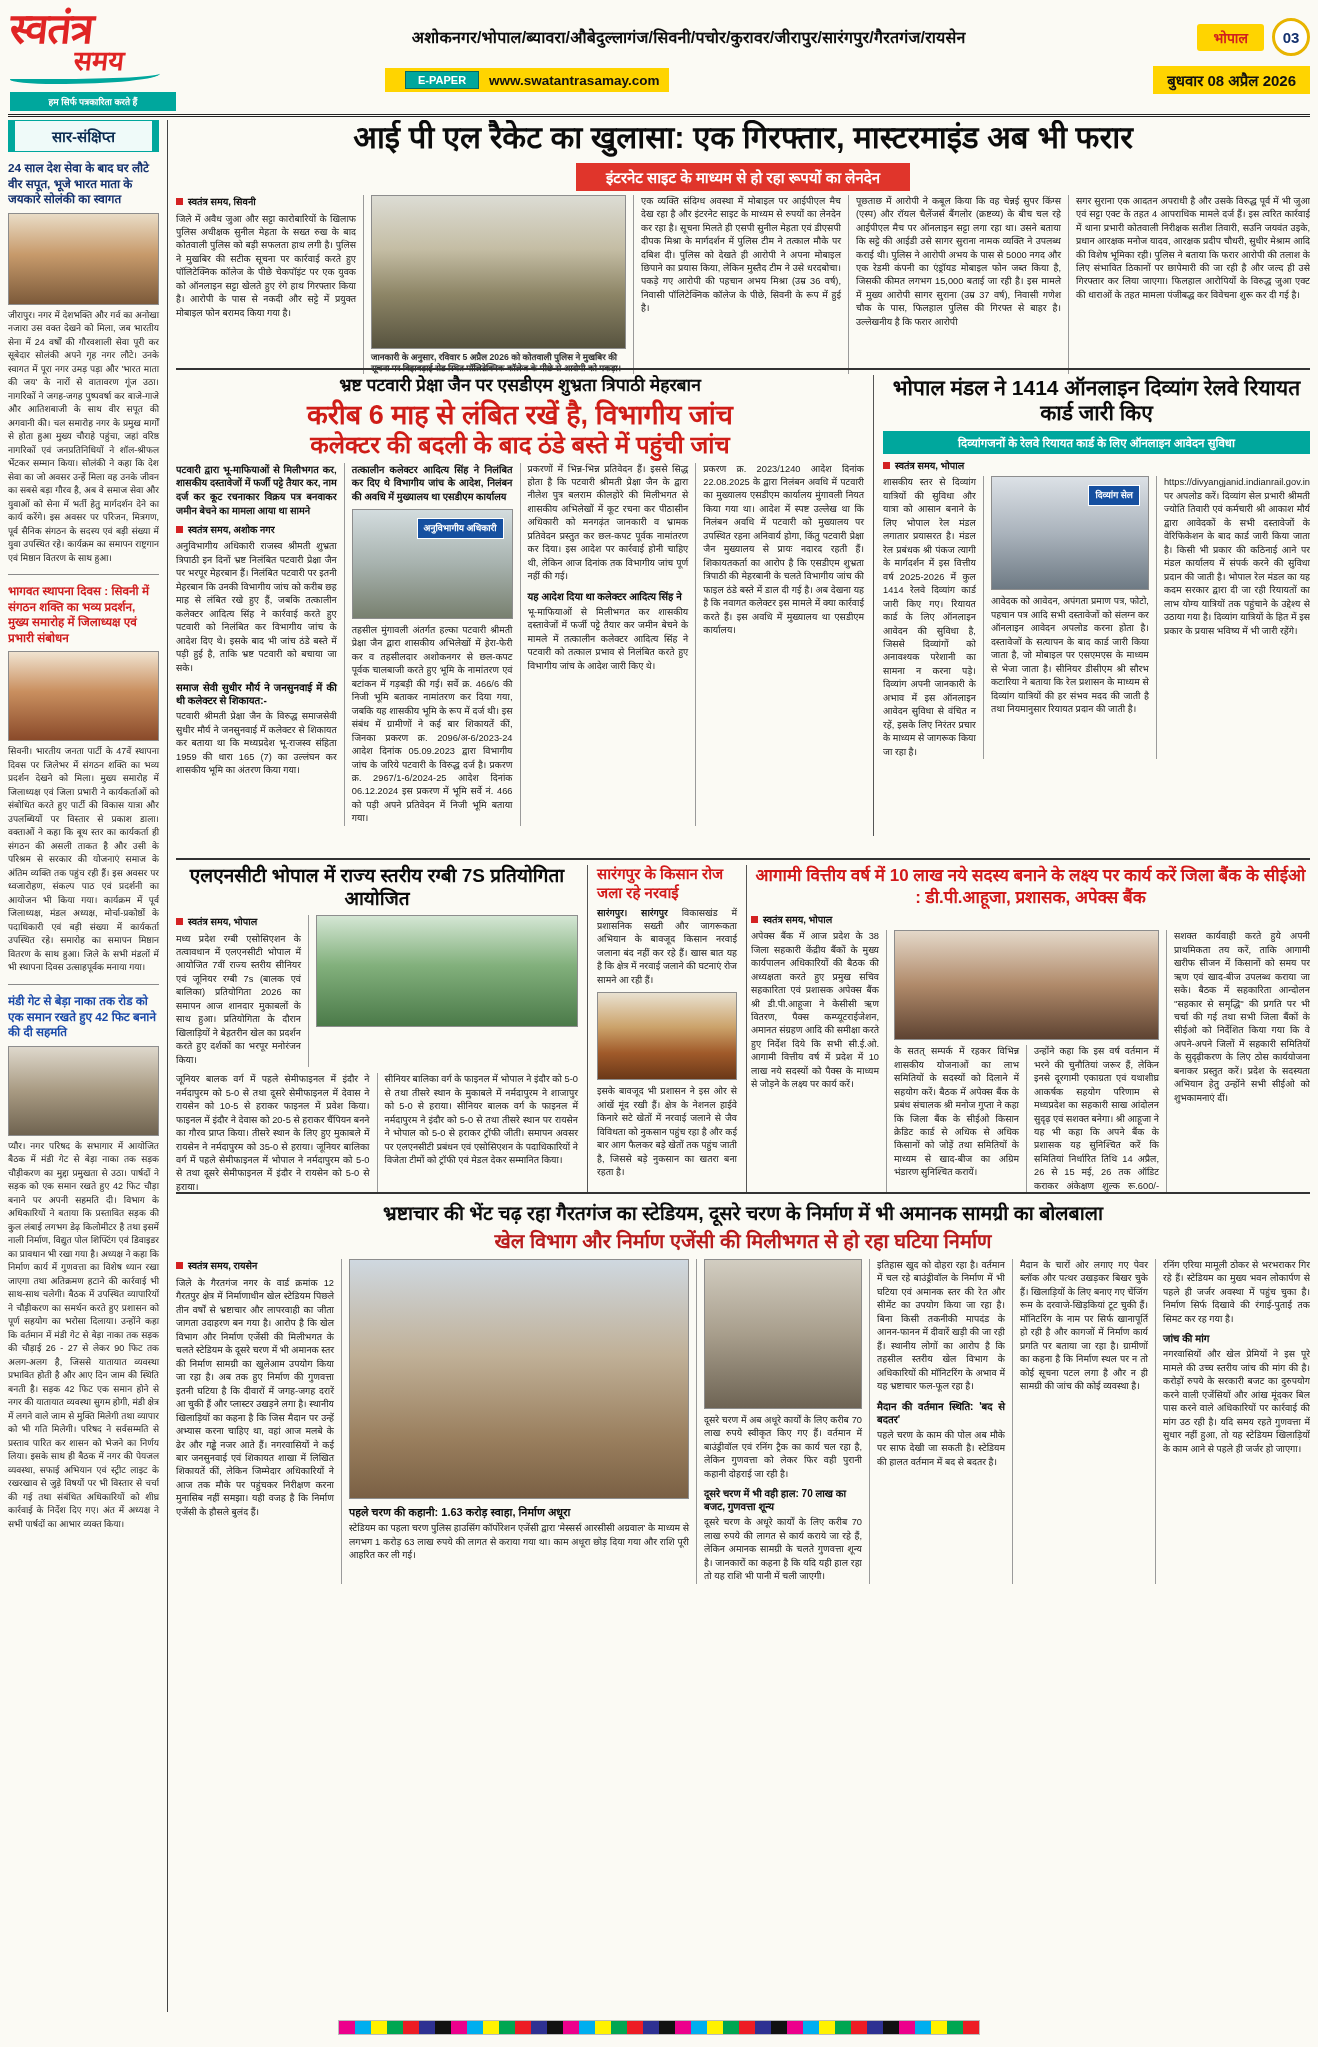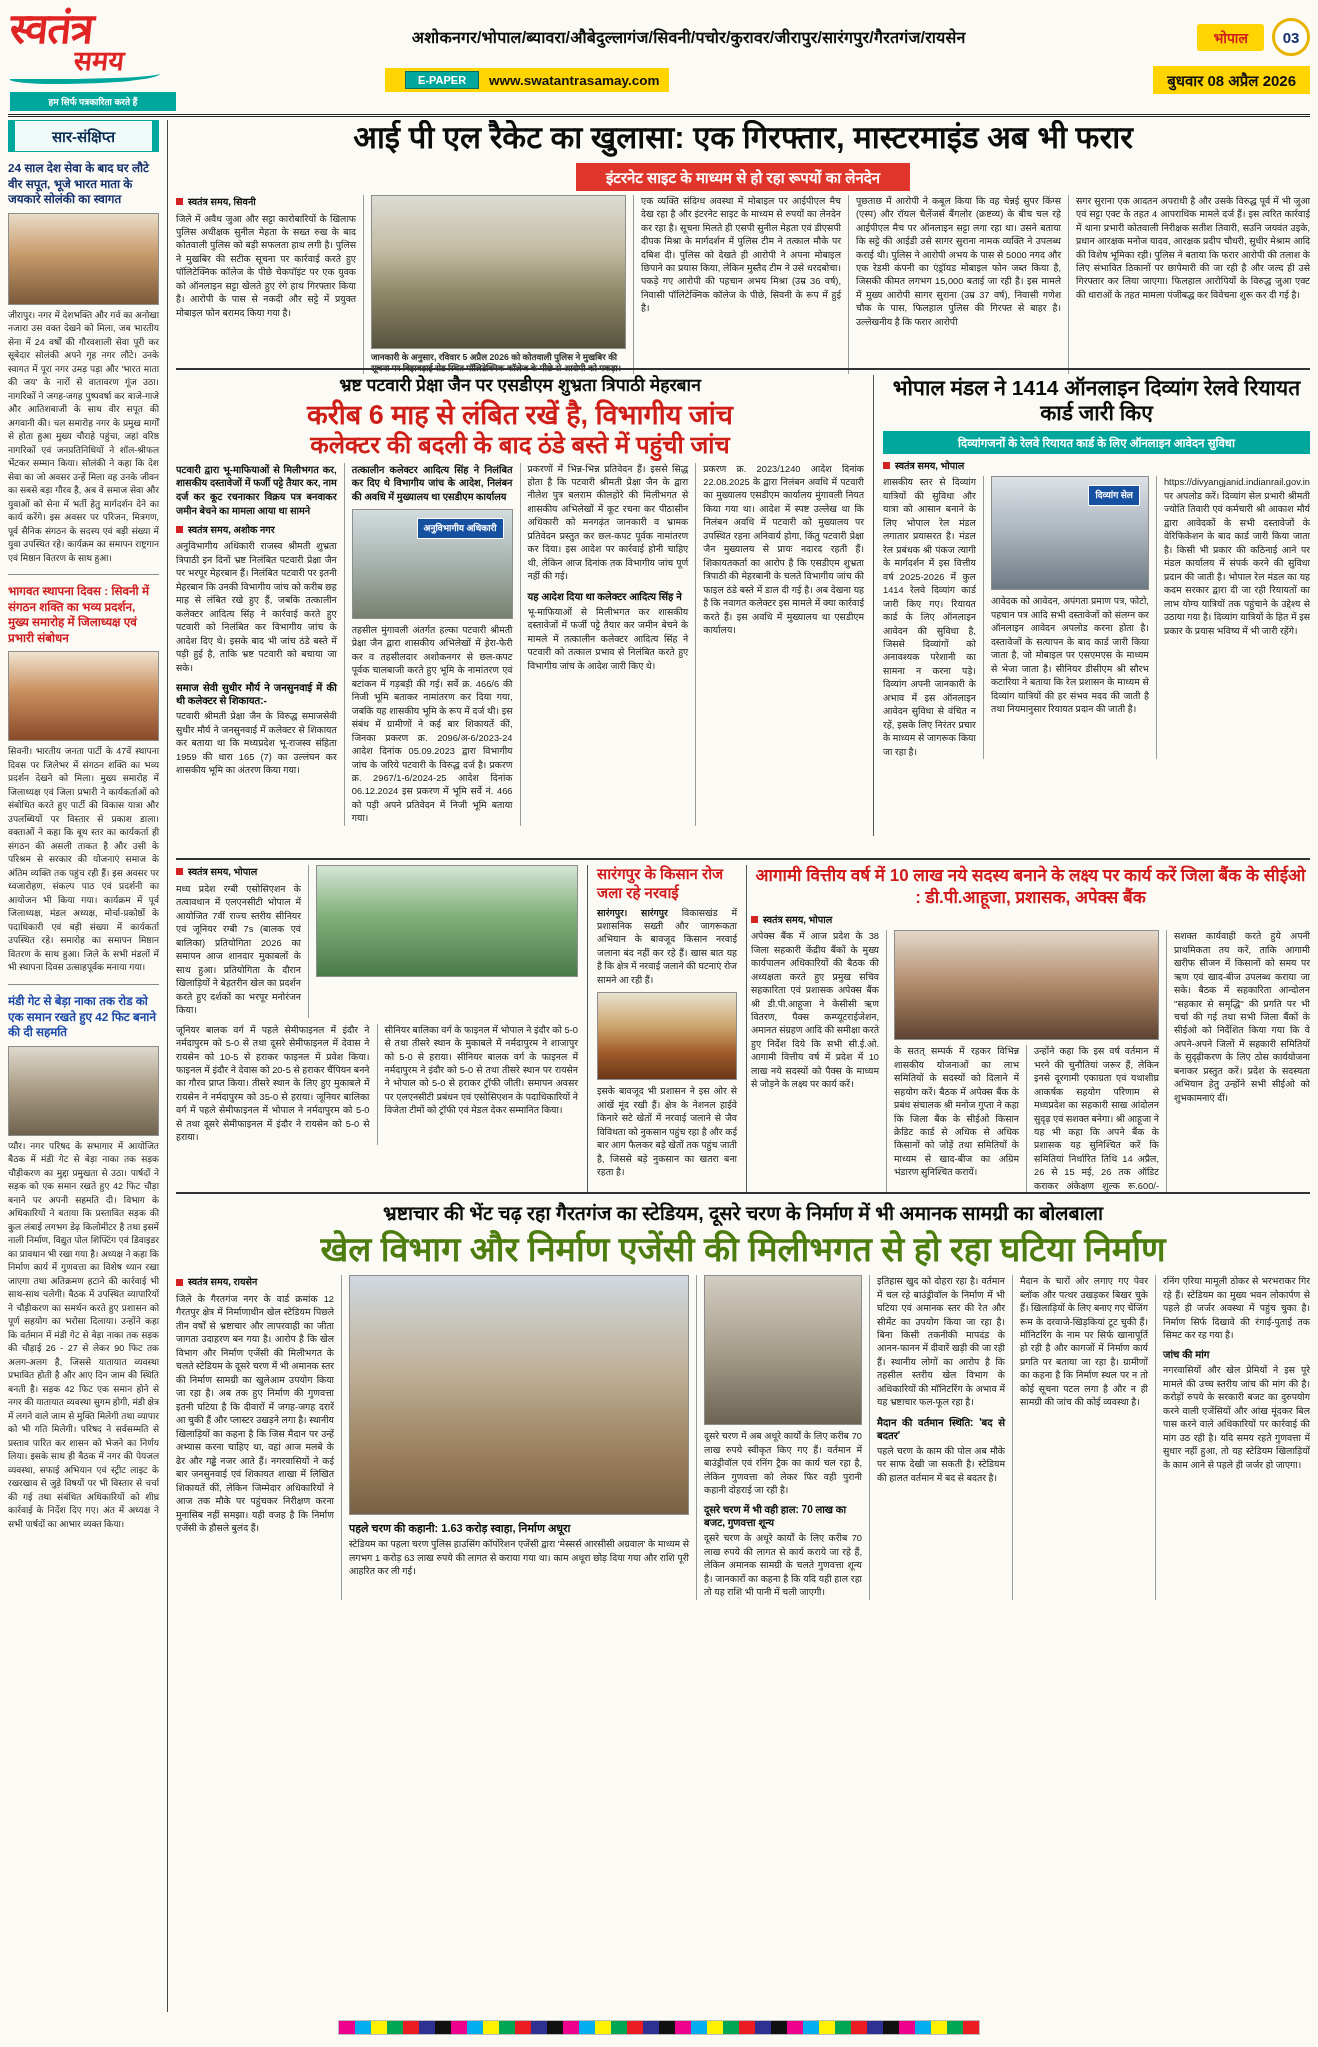--- a/index.html
+++ b/index.html
@@ -75,21 +75,21 @@
   .railway{flex:1;border-left:1.5px solid #555;padding-left:9px;margin-left:9px;}
   .rail-h{font-size:21px;font-weight:bold;text-align:center;line-height:1.2;color:#0c0c0c;}
   .rail-sub{background:#00a79d;color:#fff;text-align:center;font-size:11.5px;font-weight:bold;padding:4px;margin:6px 0 5px;}
   .rugby{flex:0 0 402px;}
   .narwai{flex:0 0 140px;border-left:1.5px solid #555;padding-left:9px;margin-left:9px;}
   .bank{flex:1;border-left:1.5px solid #555;padding-left:4px;margin-left:9px;}
   .rug-h{font-size:19px;font-weight:bold;text-align:center;line-height:1.2;color:#0c0c0c;margin-bottom:4px;}
   .nar-h{color:#d21a1a;font-weight:bold;font-size:15px;line-height:1.25;margin-bottom:4px;}
   .bank-h{color:#d21a1a;font-weight:bold;font-size:17px;line-height:1.3;text-align:center;margin-bottom:4px;}
   .sta-kicker{font-size:19.5px;font-weight:bold;text-align:center;color:#0d0d0d;}
-  .sta-h{font-size:34px;font-weight:bold;text-align:center;color:#4d7c0f;line-height:1.15;margin:4px 0 6px;}
+  .sta-h{font-size:20px;font-weight:bold;text-align:center;color:#b91c1c;line-height:1.15;margin:4px 0 6px;}
   .calib{position:absolute;left:50%;transform:translateX(-50%);bottom:12px;width:640px;height:13px;border:1px solid #bbb;
          background:repeating-linear-gradient(90deg,#ec008c 0 16px,#00aeef 16px 32px,#fff200 32px 48px,
                     #00a651 48px 64px,#ed1c24 64px 80px,#2e3192 80px 96px,#111 96px 112px);}
 </style>
 </head>
 <body>
 
 <div class="page">
 
   <header class="masthead">
@@ -222,20 +222,21 @@
           </div>
         </div>
       </div>
     </div>
   </section>
 
   <section class="sec" id="secC">
     <div class="story-split">
 
       <div class="rugby">
+        <div class="rug-h">एलएनसीटी भोपाल में राज्य स्तरीय रग्बी 7S प्रतियोगिता आयोजित</div>
         <div class="cols">
           <div class="col" style="flex:0 0 125px;">
             <div class="byline">
               <span class="red-sq"></span>
               <span>स्वतंत्र समय, भोपाल</span>
             </div>
             <span>मध्य प्रदेश रग्बी एसोसिएशन के तत्वावधान में एलएनसीटी भोपाल में आयोजित 7वीं राज्य स्तरीय सीनियर एवं जूनियर रग्बी 7s (बालक एवं बालिका) प्रतियोगिता 2026 का समापन आज शानदार मुकाबलों के साथ हुआ। प्रतियोगिता के दौरान खिलाड़ियों ने बेहतरीन खेल का प्रदर्शन करते हुए दर्शकों का भरपूर मनोरंजन किया।</span>
           </div>
           <div style="flex:1;">
             <div class="ph ph-rugby" style="height:110px;"></div>

